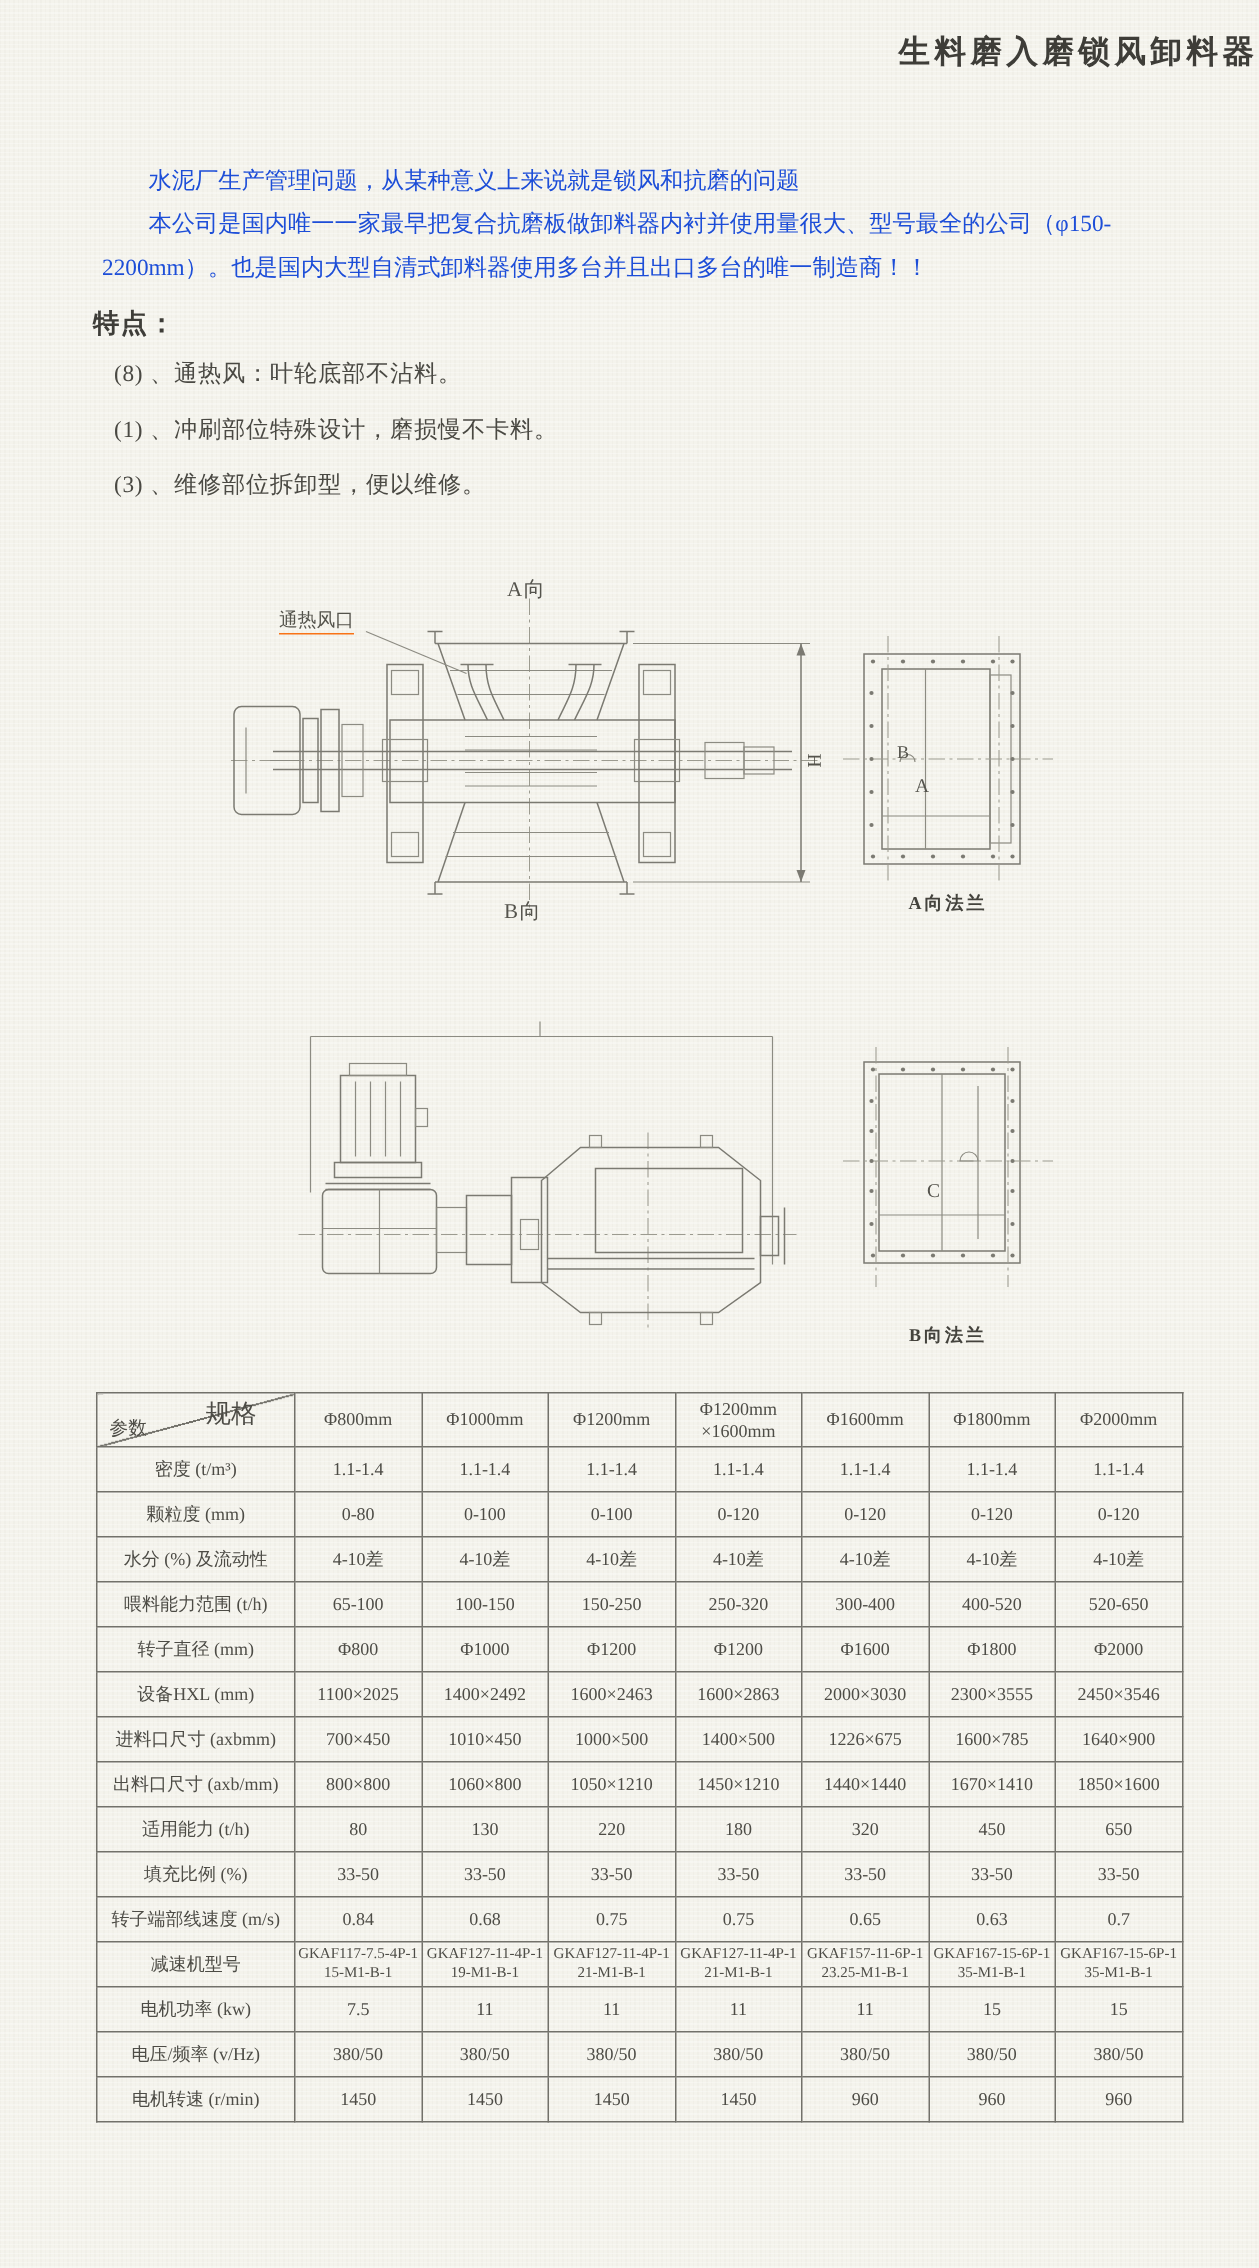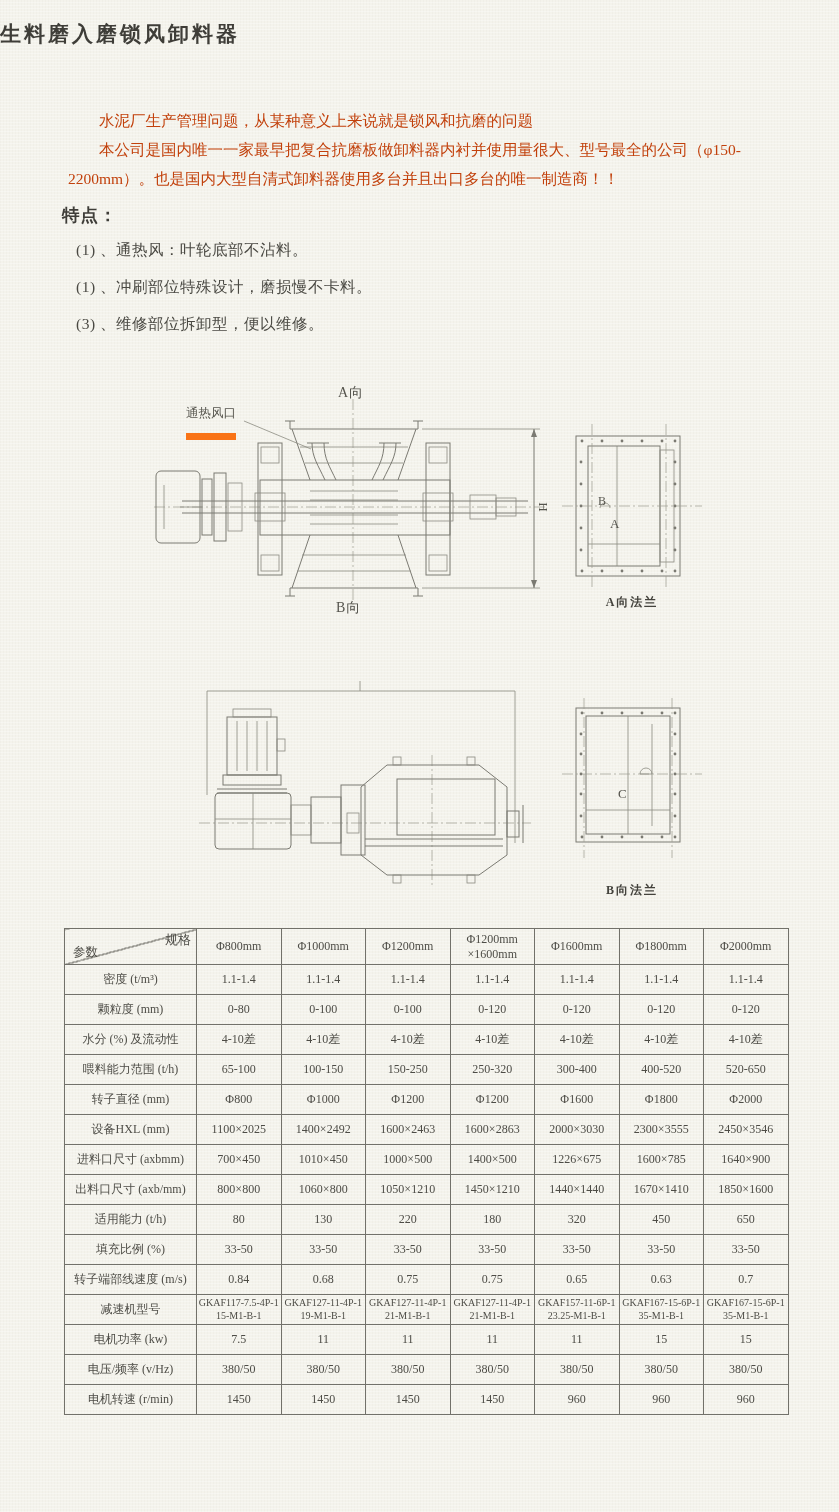--- a/index.html
+++ b/index.html
@@ -7,77 +7,77 @@
     width:839px;height:1512px;position:relative;overflow:hidden;
     background:#f4f3ec;
     background-image:
       repeating-linear-gradient(0deg, rgba(255,255,255,.30) 0 1px, rgba(0,0,0,0) 1px 3px),
       repeating-linear-gradient(90deg, rgba(120,115,95,.03) 0 1px, rgba(0,0,0,0) 1px 3px);
     font-family:"Liberation Serif","DejaVu Serif",serif;
     color:#45443f;
   }
   .abs{position:absolute;}
   .page-title{
-    left:0;top:20px;width:100%;text-align:left;
+    left:0;top:20px;width:100%;text-align:right;
     font-size:21px;font-weight:bold;letter-spacing:3px;color:#3e3d38;
   }
   .intro{
-    left:68px;top:106px;width:712px;font-size:15.5px;line-height:29px;color:#c2410c;
+    left:68px;top:106px;width:712px;font-size:15.5px;line-height:29px;color:#1d4ed8;
   }
   .intro p{margin:0;text-indent:2em;}
   .features-heading{
     left:62px;top:203px;font-size:17.5px;font-weight:bold;letter-spacing:1px;color:#3e3d38;
   }
   .features-list{left:76px;top:231px;width:680px;font-size:15.5px;color:#4a4943;}
   .feat{height:37px;line-height:37px;letter-spacing:.5px;}
   svg{display:block;}
   .draw{stroke:#7b7a72;stroke-width:1;fill:none;}
   .draw2{stroke:#8c8b82;stroke-width:.8;fill:none;}
   .cl{stroke:#9c9b90;stroke-width:.7;fill:none;stroke-dasharray:11 3 2 3;}
   .dot{fill:#7b7a72;stroke:none;}
   .diag-label{font-size:14px;color:#55544d;letter-spacing:1px;}
   .flange-caption{
     font-size:12px;font-weight:bold;letter-spacing:2px;color:#44433d;text-align:center;width:140px;
   }
-  .port-label{font-size:12.5px;color:#55544d;border-bottom:7px solid #f97316;padding-bottom:11px;}
+  .port-label{font-size:12.5px;color:#55544d;border-bottom:1px solid #f97316;padding-bottom:0;}
   .h-label{font-size:13px;color:#55544d;transform:rotate(90deg);}
   
   table.spec{
     position:absolute;left:64px;top:928px;width:724px;
     border-collapse:collapse;table-layout:fixed;
     font-size:12px;color:#4d4c46;
   }
   table.spec th, table.spec td{
     border:1px solid #72716a;font-weight:normal;text-align:center;
     padding:1px 1px;height:27px;line-height:1.25;overflow:hidden;
   }
   table.spec thead th{height:33px;}
   td.dense{font-size:10px;letter-spacing:0;line-height:1.2;word-break:break-all;padding:1px 2px;}
   th.corner{
     position:relative;
     background:linear-gradient(to bottom right,
       rgba(0,0,0,0) calc(50% - .6px), #72716a calc(50% - .6px),
       #72716a calc(50% + .6px), rgba(0,0,0,0) calc(50% + .6px));
   }
-  th.corner .c-top{position:absolute;top:3px;right:5px;font-size:13px;}
+  th.corner .c-top{position:absolute;top:3px;right:25px;font-size:17px;}
   th.corner .c-bottom{position:absolute;bottom:3px;left:8px;font-size:12.5px;}
 </style>
 </head>
 <body>
 
 <div class="abs page-title">生料磨入磨锁风卸料器</div>
 
 <div class="abs intro">
   <p>水泥厂生产管理问题，从某种意义上来说就是锁风和抗磨的问题</p>
   <p>本公司是国内唯一一家最早把复合抗磨板做卸料器内衬并使用量很大、型号最全的公司（φ150-2200mm）。也是国内大型自清式卸料器使用多台并且出口多台的唯一制造商！！</p>
 </div>
 
 <div class="abs features-heading">特点：</div>
 <div class="abs features-list">
-    <div class="feat">(1) 、通热风：叶轮底部不沾料。</div>
+    <div class="feat">(8) 、通热风：叶轮底部不沾料。</div>
     <div class="feat">(1) 、冲刷部位特殊设计，磨损慢不卡料。</div>
     <div class="feat">(3) 、维修部位拆卸型，便以维修。</div>
   </div>
 
 <div class="abs" style="left:140px;top:385px;width:440px;height:238px;">
   <svg width="440" height="238" viewBox="0 0 440 238">
 
     <line class="cl" x1="213" y1="14" x2="213" y2="226"></line>
     <line class="cl" x1="14" y1="122" x2="408" y2="122"></line>
 

